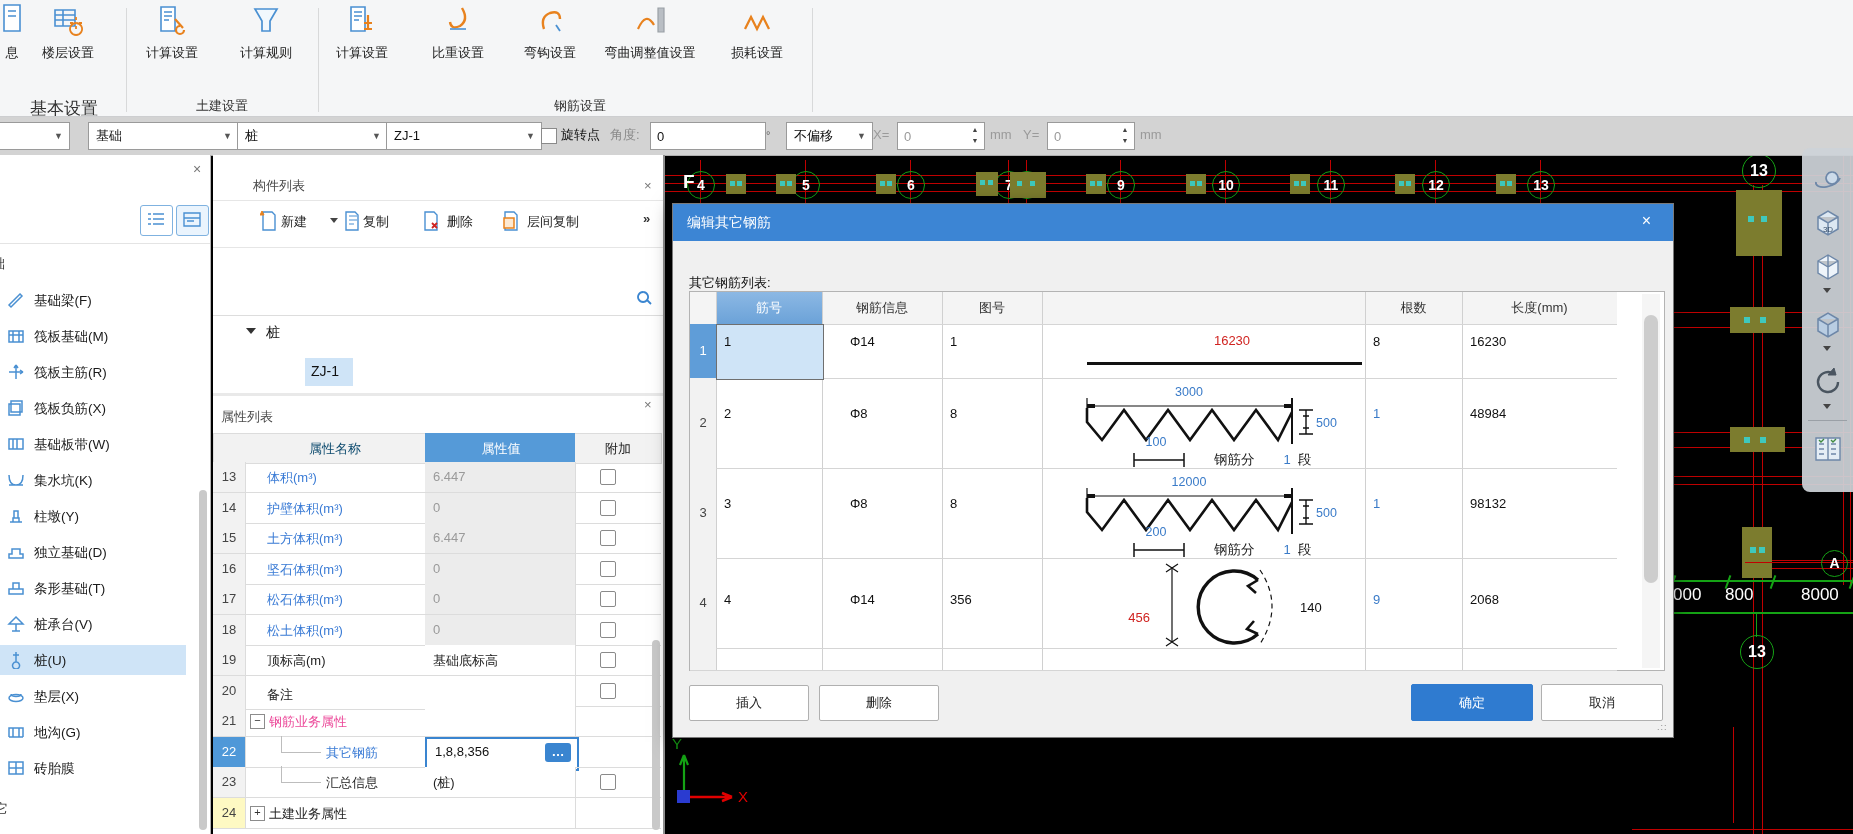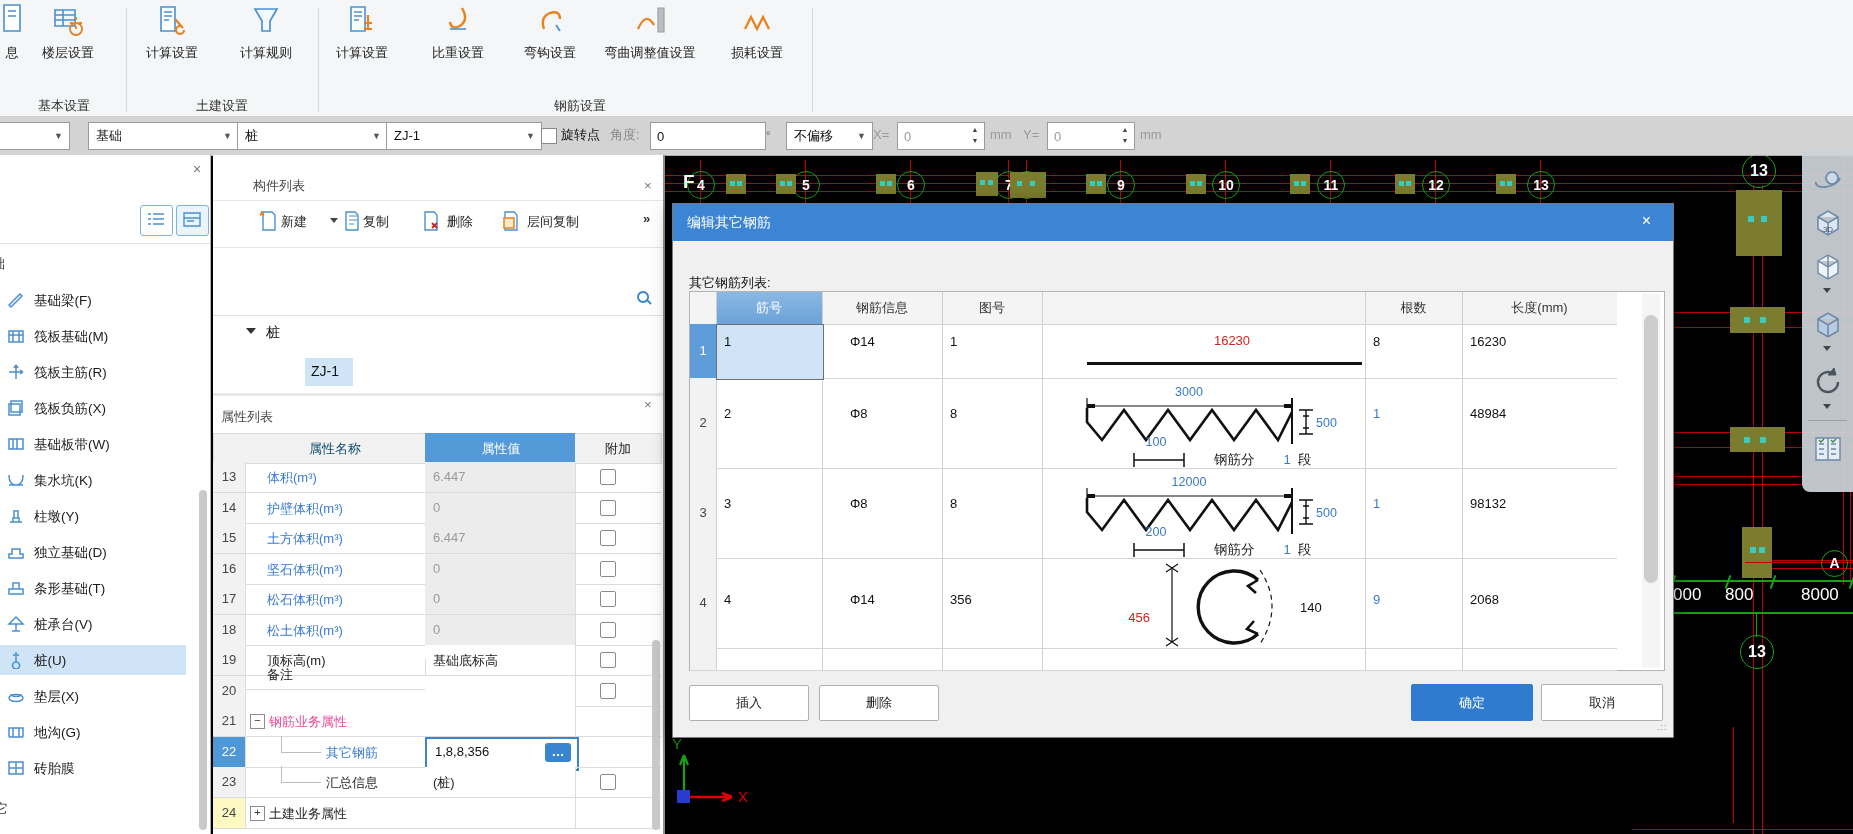--- a/index.html
+++ b/index.html
@@ -160,21 +160,21 @@
         </svg>
       </div>
       <div style="position: absolute; left: 3px; top: 44px; width: 18px; text-align: center; color: rgb(34, 34, 34);">息</div>
       <div style="position: absolute; left: 40px; top: 0px; width: 56px; height: 70px;">
         <svg viewBox="0 0 32 38" width="32" height="38" style="position: absolute; left: 12px; top: 3px;">
           <path d="M3,7 h20 v16 h-20 z M3,12 h20 M3,17 h20 M11,7 v16" stroke="#4a90d2" stroke-width="1.6" fill="none"></path>
           <path d="M24,20 a6,6 0 1 0 0.1,0 M24,14 v3 M24,23 v3 M18,20 h3 M27,20 h3" stroke="#e8821e" stroke-width="1.8" fill="none"></path>
         </svg>
       </div>
       <div style="position: absolute; left: 38px; top: 44px; width: 60px; text-align: center; color: rgb(34, 34, 34);">楼层设置</div>
-      <div style="position: absolute; left: 4px; top: 97px; width: 120px; text-align: center; color: rgb(51, 51, 51); font-size: 13px;">基本设置</div>
+      <div style="position: absolute; left: 4px; top: 97px; width: 120px; text-align: center; color: rgb(51, 51, 51); font-size: 17px;">基本设置</div>
       <div style="position: absolute; left: 144px; top: 0px; width: 56px; height: 70px;">
         <svg viewBox="0 0 32 38" width="32" height="38" style="position: absolute; left: 12px; top: 3px;">
           <path d="M5,4 h14 v24 h-14 z M8,9 h8 M8,13 h8 M8,17 h5" stroke="#4a90d2" stroke-width="1.6" fill="#fff"></path>
           <path d="M19,16 l8,9 M24,23 a4,4 0 1 0 4,4" stroke="#e8821e" stroke-width="2.2" fill="none"></path>
         </svg>
       </div>
       <div style="position: absolute; left: 142px; top: 44px; width: 60px; text-align: center; color: rgb(34, 34, 34);">计算设置</div>
       <div style="position: absolute; left: 238px; top: 0px; width: 56px; height: 70px;">
         <svg viewBox="0 0 32 38" width="32" height="38" style="position: absolute; left: 12px; top: 3px;">
           <path d="M5,6 h22 l-7,12 v10 h-8 v-10 z" stroke="#4a90d2" stroke-width="1.7" fill="#f2f8fd"></path>
@@ -471,21 +471,21 @@
       <div style="position: absolute; left: 32px; top: 490px; width: 180px; height: 30px; border-bottom: 1px solid rgb(220, 220, 220); border-right: 1px solid rgb(220, 220, 220);">
         <div style="position: absolute; left: 22px; top: 7px; color: rgb(34, 34, 34);">顶标高(m)</div>
       </div>
       <div style="position: absolute; left: 212px; top: 490px; width: 150px; height: 30px; border-bottom: 1px solid rgb(220, 220, 220); border-right: 1px solid rgb(220, 220, 220); background: rgb(255, 255, 255);">
         <div style="position: absolute; left: 8px; top: 7px; color: rgb(34, 34, 34);">基础底标高</div>
       </div>
       <div style="position: absolute; left: 362px; top: 490px; width: 86px; height: 30px; border-bottom: 1px solid rgb(220, 220, 220);">
         <div style="position: absolute; left: 25px; top: 7px; width: 14px; height: 14px; border: 1px solid rgb(138, 138, 138); border-radius: 2px; background: rgb(255, 255, 255);"></div>
       </div>
       <div style="position: absolute; left: 0px; top: 521px; width: 32px; height: 30px; background: rgb(242, 242, 242); color: rgb(68, 68, 68); text-align: center; line-height: 30px; border-bottom: 1px solid rgb(220, 220, 220); border-right: 1px solid rgb(220, 220, 220);">20</div>
-      <div style="position: absolute; left: 32px; top: 504px; width: 180px; height: 30px; border-bottom: 1px solid rgb(220, 220, 220); border-right: 1px solid rgb(220, 220, 220);">
+      <div style="position: absolute; left: 32px; top: 524px; width: 180px; height: 30px; border-bottom: 1px solid rgb(220, 220, 220); border-right: 1px solid rgb(220, 220, 220);">
         <div style="position: absolute; left: 22px; top: 7px; color: rgb(34, 34, 34);">备注</div>
       </div>
       <div style="position: absolute; left: 212px; top: 521px; width: 150px; height: 30px; border-bottom: 1px solid rgb(220, 220, 220); border-right: 1px solid rgb(220, 220, 220); background: rgb(255, 255, 255);">
         <div style="position: absolute; left: 8px; top: 7px; color: rgb(34, 34, 34);"></div>
       </div>
       <div style="position: absolute; left: 362px; top: 521px; width: 86px; height: 30px; border-bottom: 1px solid rgb(220, 220, 220);">
         <div style="position: absolute; left: 25px; top: 7px; width: 14px; height: 14px; border: 1px solid rgb(138, 138, 138); border-radius: 2px; background: rgb(255, 255, 255);"></div>
       </div>
       <div style="position: absolute; left: 0px; top: 551px; width: 32px; height: 30px; background: rgb(242, 242, 242); color: rgb(68, 68, 68); text-align: center; line-height: 30px; border-bottom: 1px solid rgb(220, 220, 220); border-right: 1px solid rgb(220, 220, 220);">21</div>
       <div style="position: absolute; left: 32px; top: 551px; width: 180px; height: 30px; border-bottom: 1px solid rgb(220, 220, 220); border-right: 1px solid rgb(220, 220, 220);">

